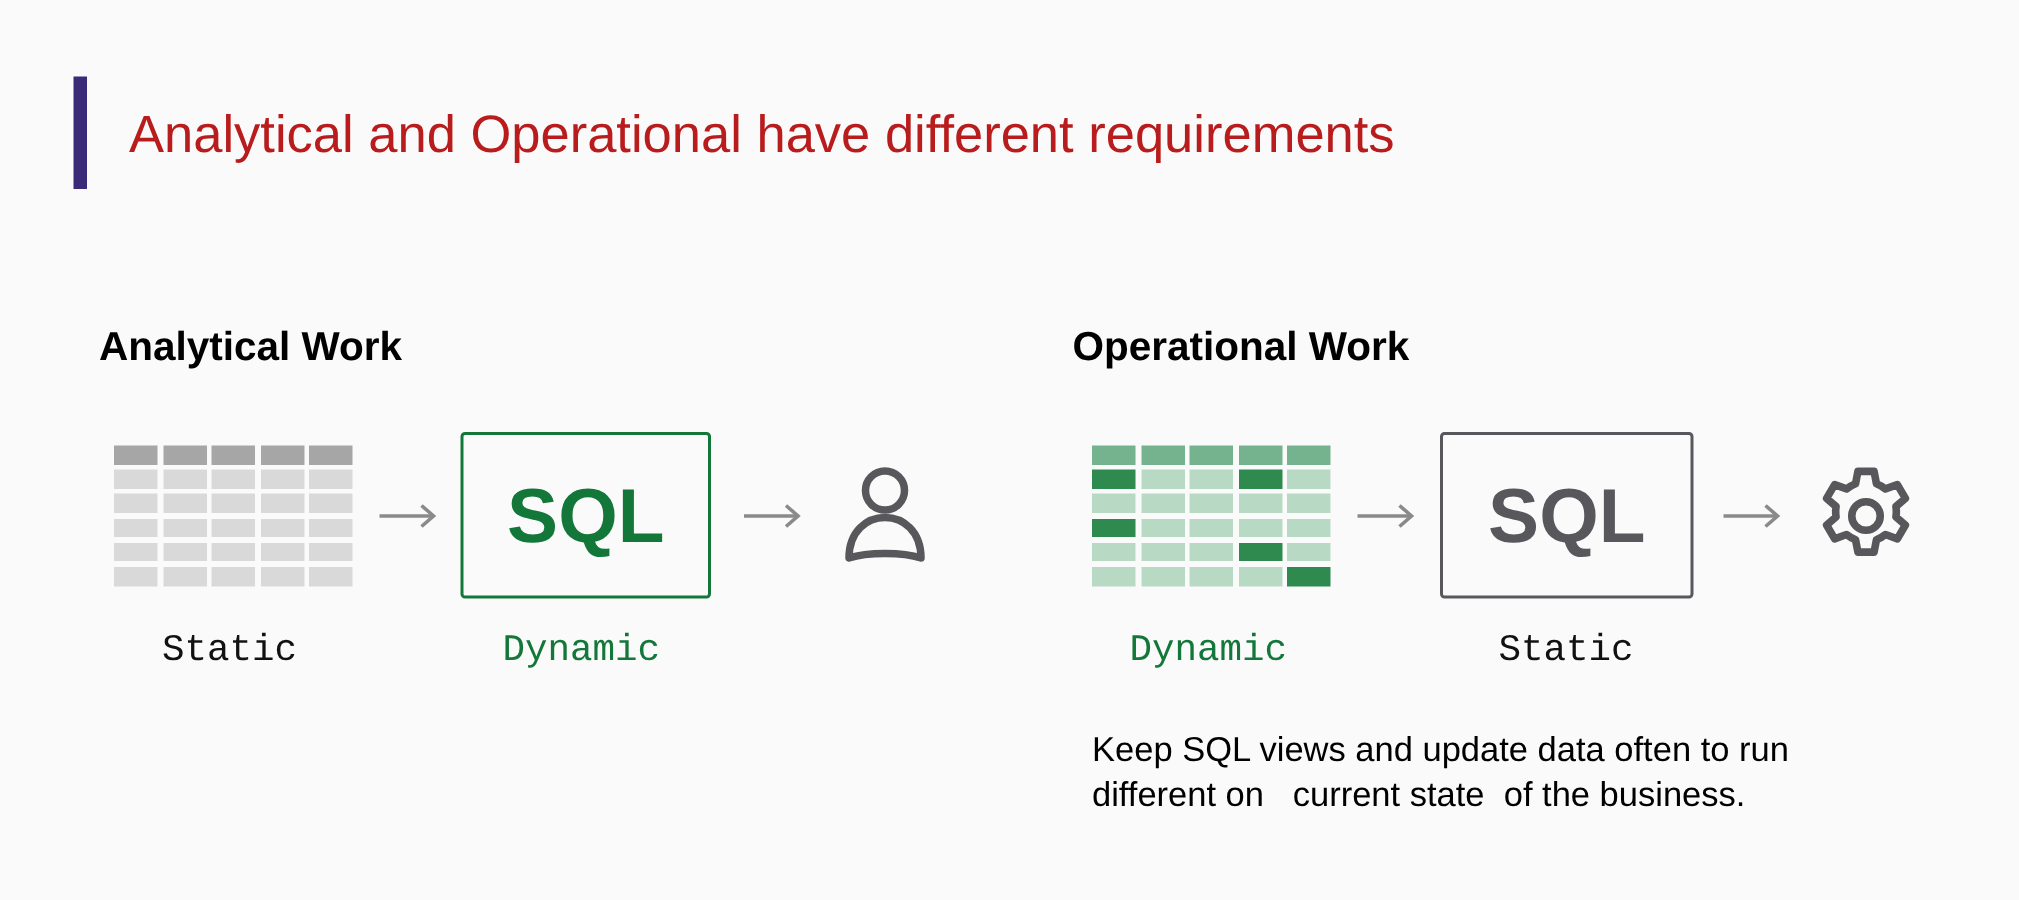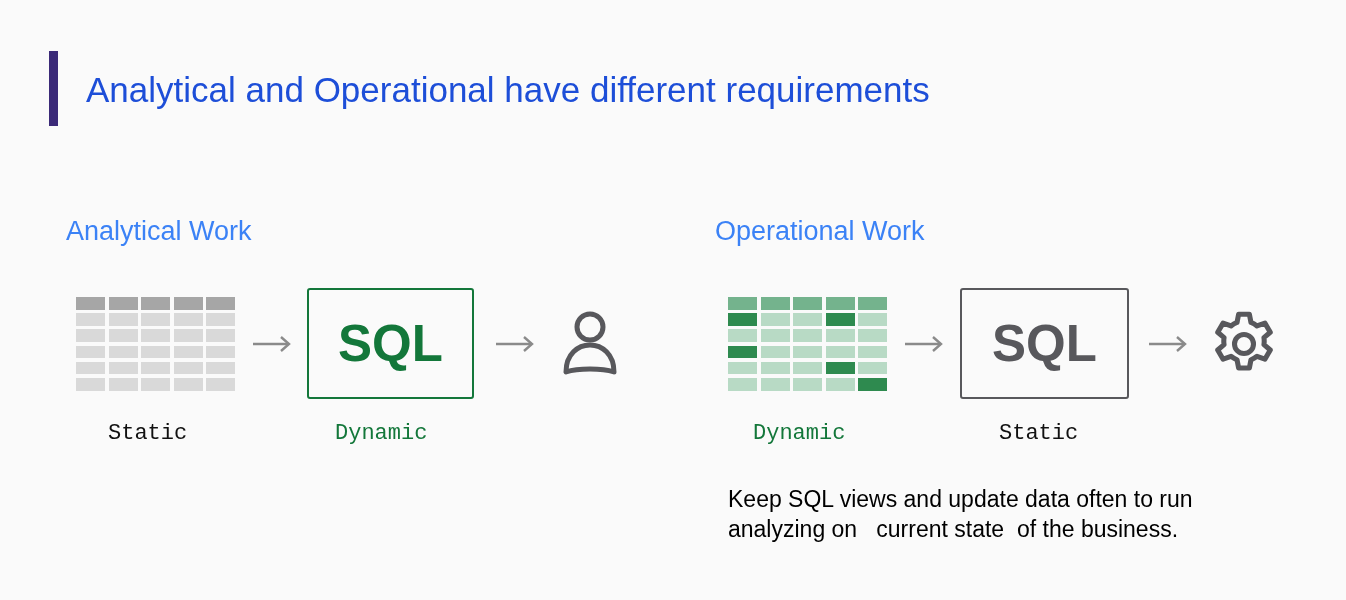--- a/index.html
+++ b/index.html
@@ -8,26 +8,26 @@
       background: #fafafa;
       position: relative; overflow: hidden;
       font-family: "Liberation Sans", sans-serif;
     }
     .accent-bar {
       position: absolute; left: 49px; top: 51px;
       width: 9px; height: 75px; background: #3b2a78;
     }
     .page-title {
       position: absolute; left: 86px; top: 68px;
-      font-size: 35px; color: #1d4ed8; line-height: 44px;
+      font-size: 35px; color: #b91c1c; line-height: 44px;
       white-space: nowrap;
     }
     .section-title {
       position: absolute; top: 214px;
-      font-size: 27px; font-weight: normal; color: #3b82f6;
+      font-size: 27px; font-weight: bold; color: #000000;
       line-height: 34px; white-space: nowrap;
     }
     .grid {
       position: absolute;
       display: grid;
       grid-template-columns: repeat(5, 29px);
       grid-auto-rows: 12.6px;
       column-gap: 3.5px; row-gap: 3.6px;
     }
     .cell { width: 29px; height: 12.6px; }
@@ -35,21 +35,21 @@
       position: absolute; width: 40px; height: 20px;
     }
     .sql-box {
       position: absolute; box-sizing: border-box;
       display: flex; align-items: center; justify-content: center;
       font-size: 51px; font-weight: bold; border-radius: 3px;
     }
     .mono-label {
       position: absolute; top: 420px;
       font-family: "Liberation Mono", monospace;
-      font-size: 22px; line-height: 28px; white-space: nowrap;
+      font-size: 25px; line-height: 28px; white-space: nowrap;
     }
     .desc {
       position: absolute; top: 484px;
       font-size: 23px; line-height: 30px; color: #000;
       white-space: nowrap;
     }
     .desc b { font-weight: normal; }
     .icon { position: absolute; }
   </style>
 </head>
@@ -170,14 +170,14 @@
 <svg class="icon" style="left:1206px; top:306px;" width="76" height="76" viewBox="0 0 24 24">
   <path fill="none" stroke="#58585c" stroke-width="1.6" stroke-linejoin="round" d="M10.3 2.6h3.4l.5 2.6a7.3 7.3 0 0 1 1.9 1.1l2.5-.9 1.7 2.9-2 1.7a7.4 7.4 0 0 1 0 2.2l2 1.7-1.7 2.9-2.5-.9a7.3 7.3 0 0 1-1.9 1.1l-.5 2.6h-3.4l-.5-2.6a7.3 7.3 0 0 1-1.9-1.1l-2.5.9-1.7-2.9 2-1.7a7.4 7.4 0 0 1 0-2.2l-2-1.7 1.7-2.9 2.5.9a7.3 7.3 0 0 1 1.9-1.1z"></path>
   <circle cx="12" cy="12" r="3" fill="none" stroke="#58585c" stroke-width="1.6"></circle>
 </svg>
 
 <div class="mono-label" style="left:753px; color:#13773a;">Dynamic</div>
 <div class="mono-label" style="left:999px; color:#111;">Static</div>
 
 <div class="desc" style="left:728px;">
   <div>Keep SQL views and update data often to run</div>
-  <div><span>analyzing on </span>&nbsp;&nbsp;<b>current state</b>&nbsp;<span> of the business.</span></div>
+  <div><span>different on </span>&nbsp;&nbsp;<b>current state</b>&nbsp;<span> of the business.</span></div>
 </div>
 
 </body></html>

